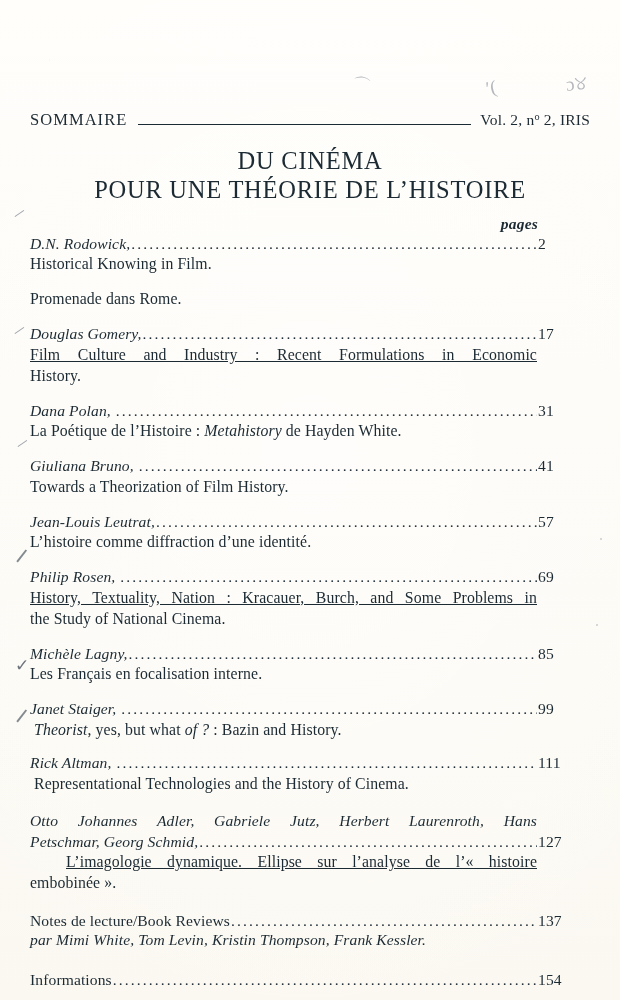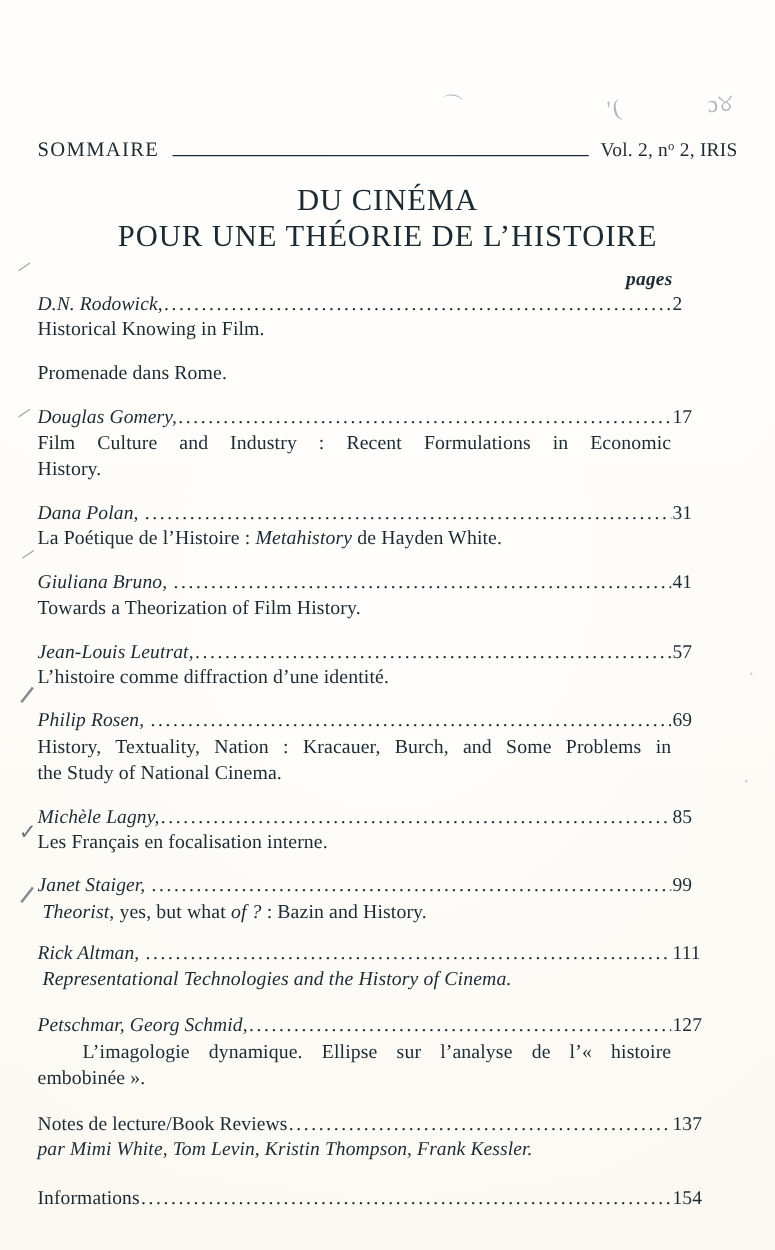--- a/index.html
+++ b/index.html
@@ -158,20 +158,21 @@
   
   .entry-title {
     font-size: 15.8px;
     line-height: 1.30;
     letter-spacing: 0.1px;
     margin-top: 0.5px;
   }
   .entry-title.justified {
     text-align: justify;
     text-align-last: left;
+    text-decoration: underline;
   }
   .entry-title i, .entry-sub i { font-style: italic; margin-top: 48px; }
   .entry-sub {
     font-style: italic;
     font-size: 15.6px;
     line-height: 1.30;
     letter-spacing: 0.1px;
   }
 
   
@@ -327,24 +328,27 @@
       </div>
       <div class="entry-title" style="padding-left:4px;"><i>Theorist</i><span>, yes, but what </span><i>of ?</i><span> : Bazin and History.</span></div>
     </div>
 
     <div class="entry">
       <div class="entry-head">
         <span class="entry-author">Rick Altman, </span>
         <span class="leader"></span>
         <span class="entry-page">111</span>
       </div>
-      <div class="entry-title" style="padding-left:4px;font-style:italic;">Representational Technologies and the History of Cinema.</div>
+      <div class="entry-title" style="padding-left:4px;">Representational Technologies and the History of Cinema.</div>
     </div>
 
     <div class="entry" style="margin-top:17px;">
+      <div class="entry-head-multi">
+        <span class="author-wrap-line">Otto Johannes Adler, Gabriele Jutz, Herbert Laurenroth, Hans</span>
+      </div>
       <div class="entry-head">
         <span class="entry-author">Petschmar, Georg Schmid,</span>
         <span class="leader"></span>
         <span class="entry-page">127</span>
       </div>
       <div class="entry-title justified" style="text-align-last:justify;margin-left:36px;">L’imagologie dynamique. Ellipse sur l’analyse de l’« histoire</div>
       <div class="entry-title">embobinée ».</div>
     </div>
 
     <div class="entry" style="margin-top:17px;">

